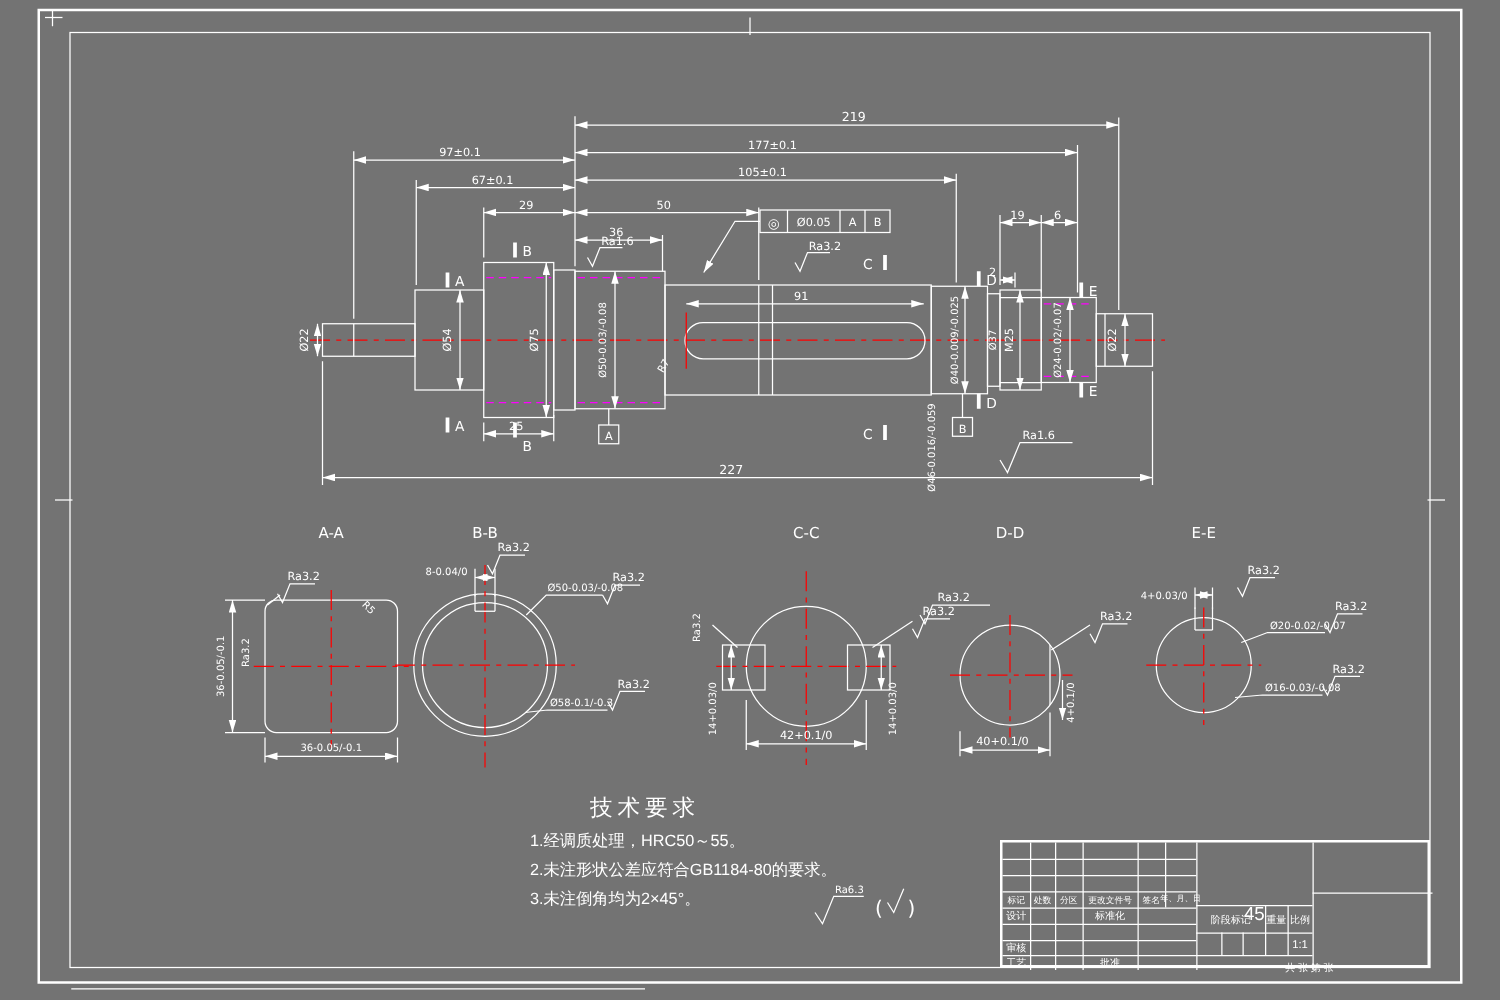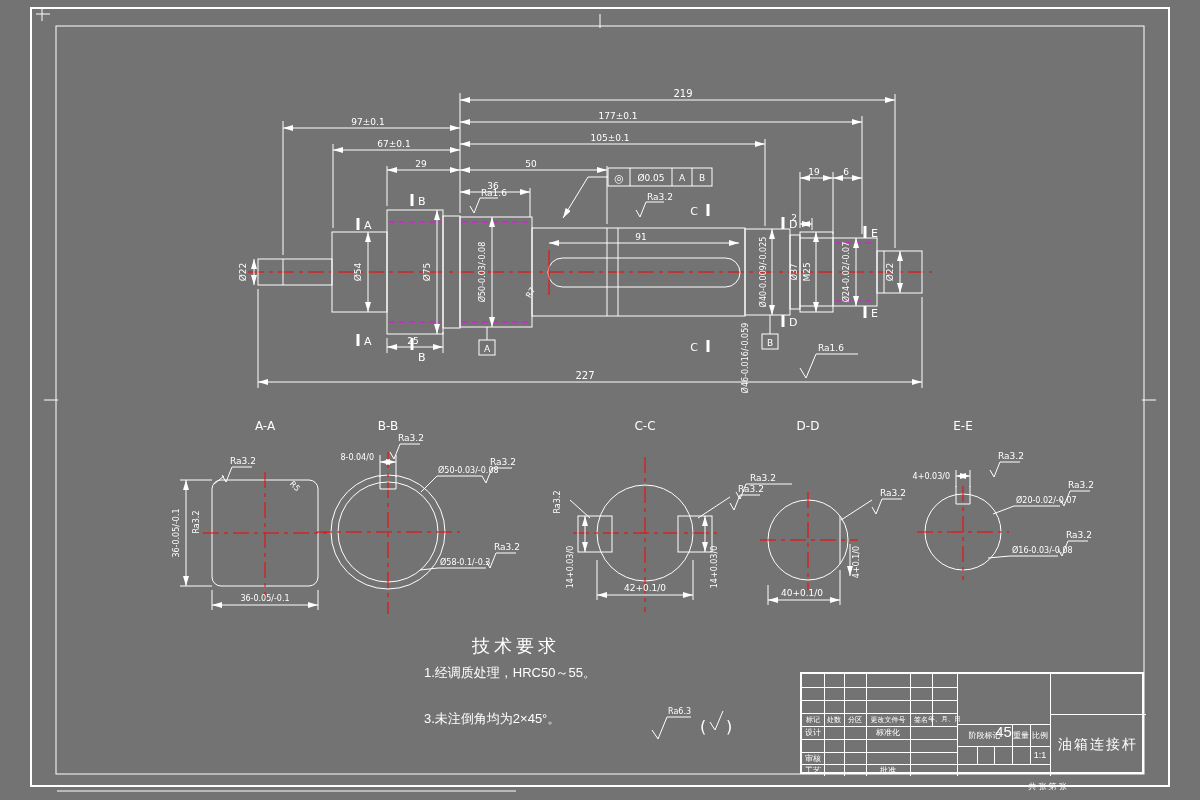--- a/index.html
+++ b/index.html
@@ -324,20 +324,21 @@
     <text x="668" y="714" class="s8">Ra6.3</text>
     <text x="700" y="732" style="font-size:16px">(</text>
     <path d="M710 722 l5 8 l8 -19" class="w"></path>
     <text x="726" y="732" style="font-size:16px">)</text>
   </g>
 </svg>
 
 
 <div class="tech-title">技术要求</div>
 <div class="tech-item" style="left:424px;top:664px;">1.经调质处理，HRC50～55。</div>
+<div class="tech-item" style="left:424px;top:687px;">2.未注形状公差应符合GB1184-80的要求。</div>
 <div class="tech-item" style="left:424px;top:710px;">3.未注倒角均为2×45°。</div>
 
 
 <div id="tb">
 
   <div class="tbv" style="left:22px;top:0;height:102px;"></div>
   <div class="tbv" style="left:42px;top:0;height:102px;"></div>
   <div class="tbv" style="left:64px;top:0;height:102px;"></div>
   <div class="tbv" style="left:108px;top:0;height:102px;"></div>
   <div class="tbv" style="left:130px;top:0;height:39px;"></div>
@@ -371,18 +372,17 @@
   <div class="tbt" style="left:64px;top:52px;width:44px;height:13px;font-size:8px;">标准化</div>
   <div class="tbt" style="left:0;top:78px;width:22px;height:12px;font-size:8px;">审核</div>
   <div class="tbt" style="left:0;top:90px;width:22px;height:12px;font-size:8px;">工艺</div>
   <div class="tbt" style="left:64px;top:90px;width:44px;height:12px;font-size:8px;text-align:right;">批准</div>
 
   <div class="tbt" style="left:155px;top:0;width:93px;height:50px;font-size:15px;margin-top:32px;">45</div>
   <div class="tbt" style="left:155px;top:50px;width:55px;height:22px;font-size:8px;">阶段标记</div>
   <div class="tbt" style="left:210px;top:50px;width:18px;height:22px;font-size:8px;">重量</div>
   <div class="tbt" style="left:228px;top:50px;width:20px;height:22px;font-size:8px;">比例</div>
   <div class="tbt" style="left:228px;top:72px;width:20px;height:18px;font-size:9px;">1:1</div>
-  <div class="tbt" style="left:155px;top:106px;width:93px;height:12px;font-size:8px;padding-left:44px;">共  张  第  张</div>
-
-  <div class="tbt" style="left:248px;top:40px;width:96px;height:62px;font-size:14px;letter-spacing:2px;">油箱连接杆</div>
+  <div class="tbt" style="left:155px;top:94px;width:93px;height:12px;font-size:8px;padding-left:44px;">共  张  第  张</div>
+
 </div>
 
 </div>
 
 </body></html>

